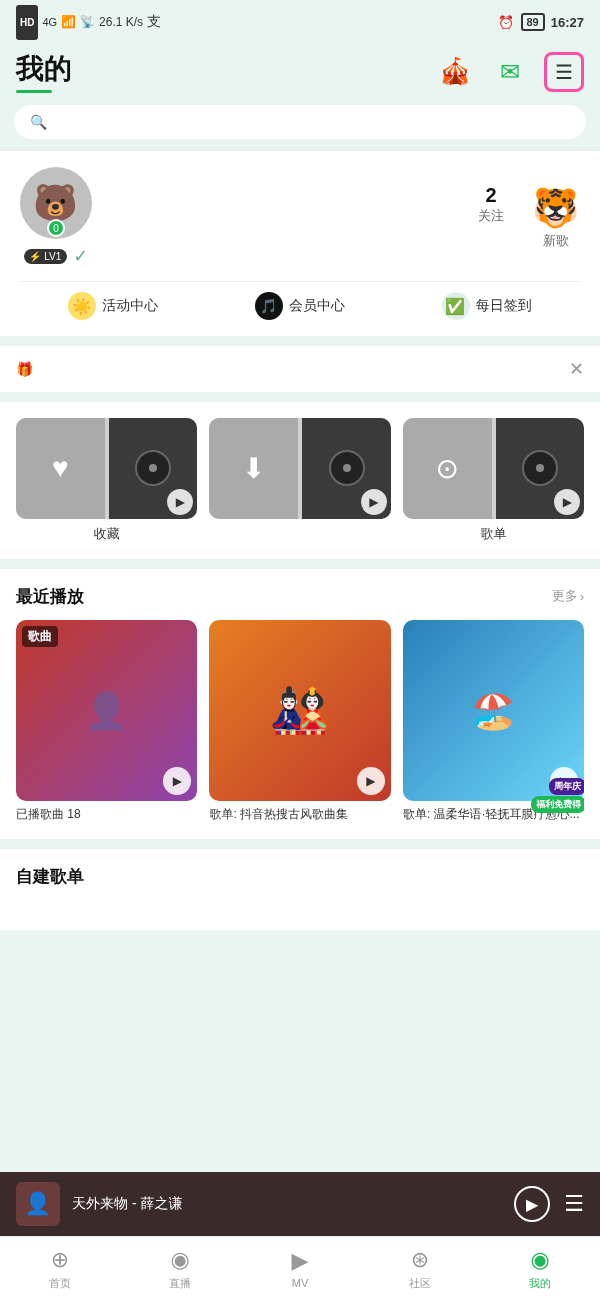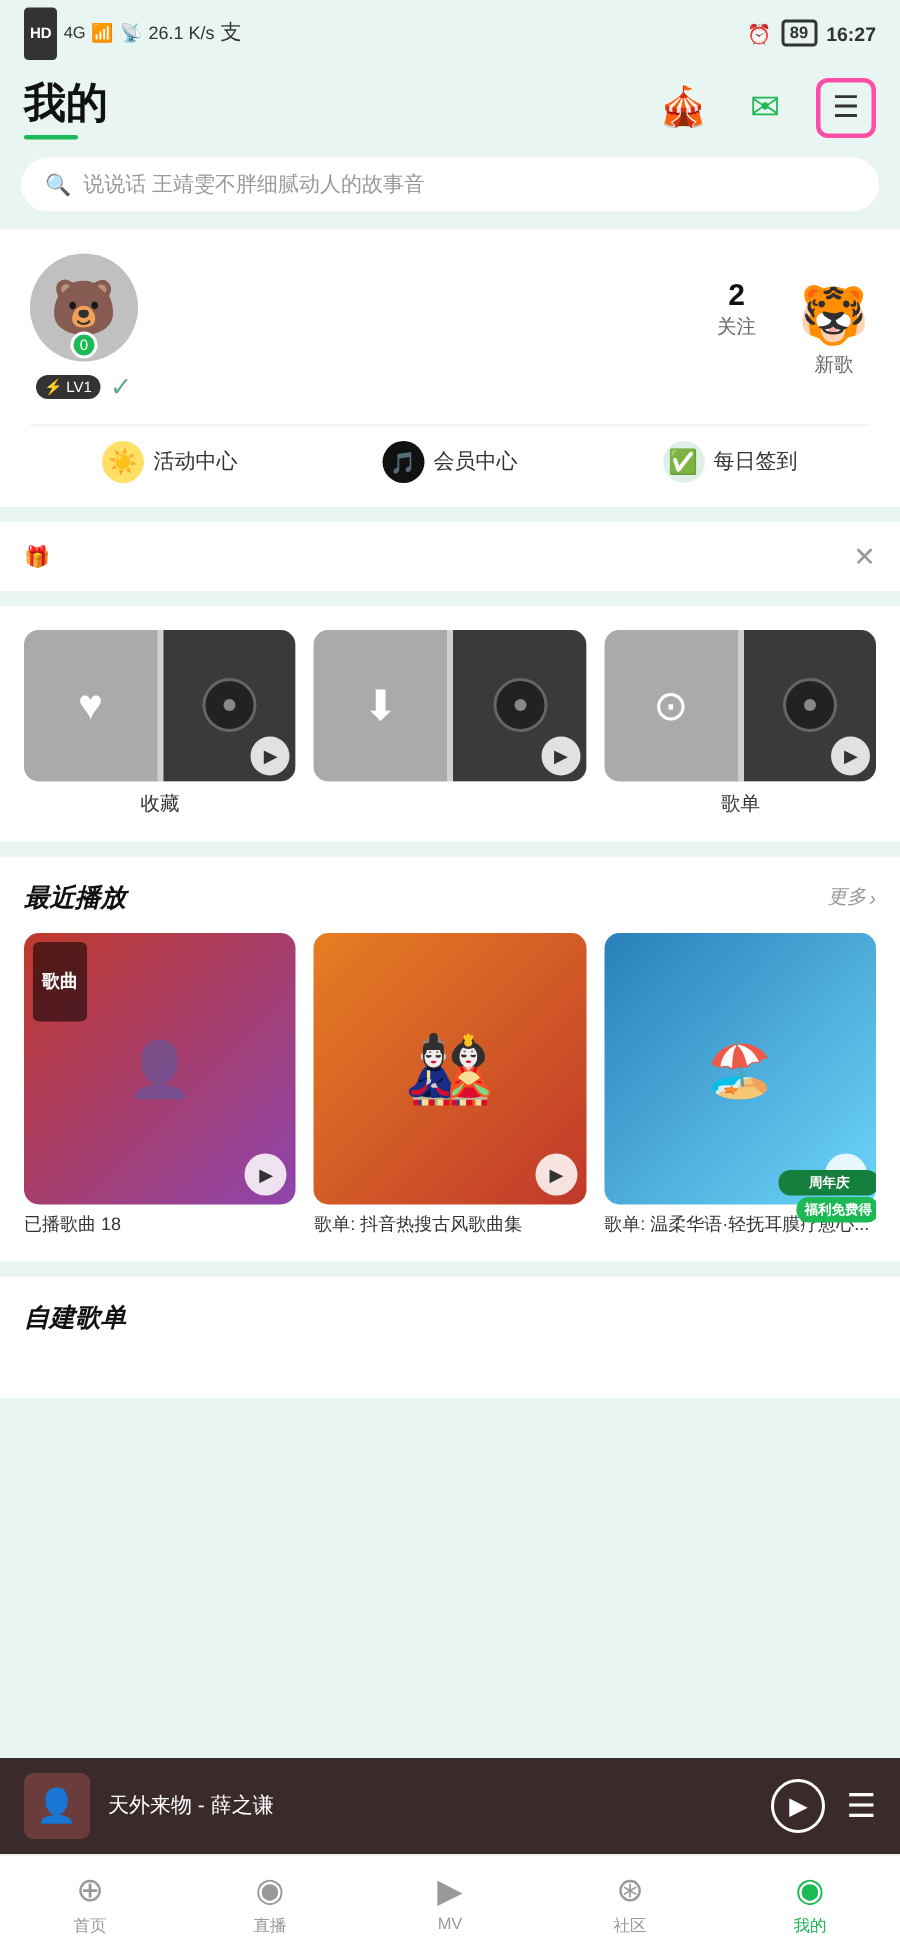--- a/index.html
+++ b/index.html
@@ -300,21 +300,20 @@
     .section {
       background: #fff;
       padding: 16px 16px 0;
       margin-bottom: 10px;
     }
     .section-header {
       display: flex;
       align-items: center;
       justify-content: space-between;
       margin-bottom: 12px;
-      font-style: italic;
     }
     .section-title {
       font-size: 17px;
       font-weight: 700;
       color: #111;
     }
     .section-more {
       font-size: 13px;
       color: #999;
       display: flex;
@@ -348,21 +347,21 @@
       font-size: 40px;
     }
     .recent-thumb-label {
       position: absolute;
       top: 6px;
       left: 6px;
       background: rgba(0,0,0,0.55);
       color: #fff;
       font-size: 12px;
       font-weight: 700;
-      padding: 18px 6px;
+      padding: 2px 6px;
       border-radius: 4px;
     }
     .recent-play-btn {
       position: absolute;
       bottom: 6px;
       right: 6px;
       width: 28px;
       height: 28px;
       background: rgba(255,255,255,0.85);
       border-radius: 50%;
@@ -509,21 +508,20 @@
     </div>
 
     <div class="header-icon-btn active-box">
       <span style="font-size:20px; color:#333;">☰</span>
     </div>
   </div>
 </div>
 
 <div class="search-bar">
   <span>🔍</span>
-  <span>说说话 王靖雯不胖细腻动人的故事音</span>
 </div>
 
 <div class="user-card">
   <div class="user-card-top">
     <div class="user-left">
       <div style="display:flex;flex-direction:column;align-items:center;">
         <div class="avatar-wrap">
           <div class="avatar">🐻</div>
           <div class="avatar-badge">0</div>
         </div>
@@ -652,21 +650,21 @@
       <div class="recent-desc">歌单: 抖音热搜古风歌曲集</div>
     </div>
 
     <div class="recent-item" style="position:relative;">
       <div class="recent-thumb bg-sea">
         <div class="recent-thumb-img" style="font-size:36px;">🏖️</div>
         <div class="recent-play-btn">▶</div>
       </div>
       <div class="recent-desc">歌单: 温柔华语·轻抚耳膜疗愈心...</div>
 
-      <div style="position:absolute;bottom:28px;right:-2px;background:#15803d;border-radius:8px;font-size:9px;color:#fff;padding:2px 20px;font-weight:700;white-space:nowrap;">周年庆</div>
+      <div style="position:absolute;bottom:28px;right:-2px;background:#4c1d95;border-radius:8px;font-size:9px;color:#fff;padding:2px 5px;font-weight:700;white-space:nowrap;">周年庆</div>
       <div style="position:absolute;bottom:10px;right:-2px;background:#1db954;border-radius:8px;font-size:9px;color:#fff;padding:2px 5px;font-weight:700;white-space:nowrap;">福利免费得</div>
     </div>
 
   </div>
 </div>
 
 <div class="custom-section">
   <div class="section-header">
     <span class="section-title">自建歌单</span>
   </div>

